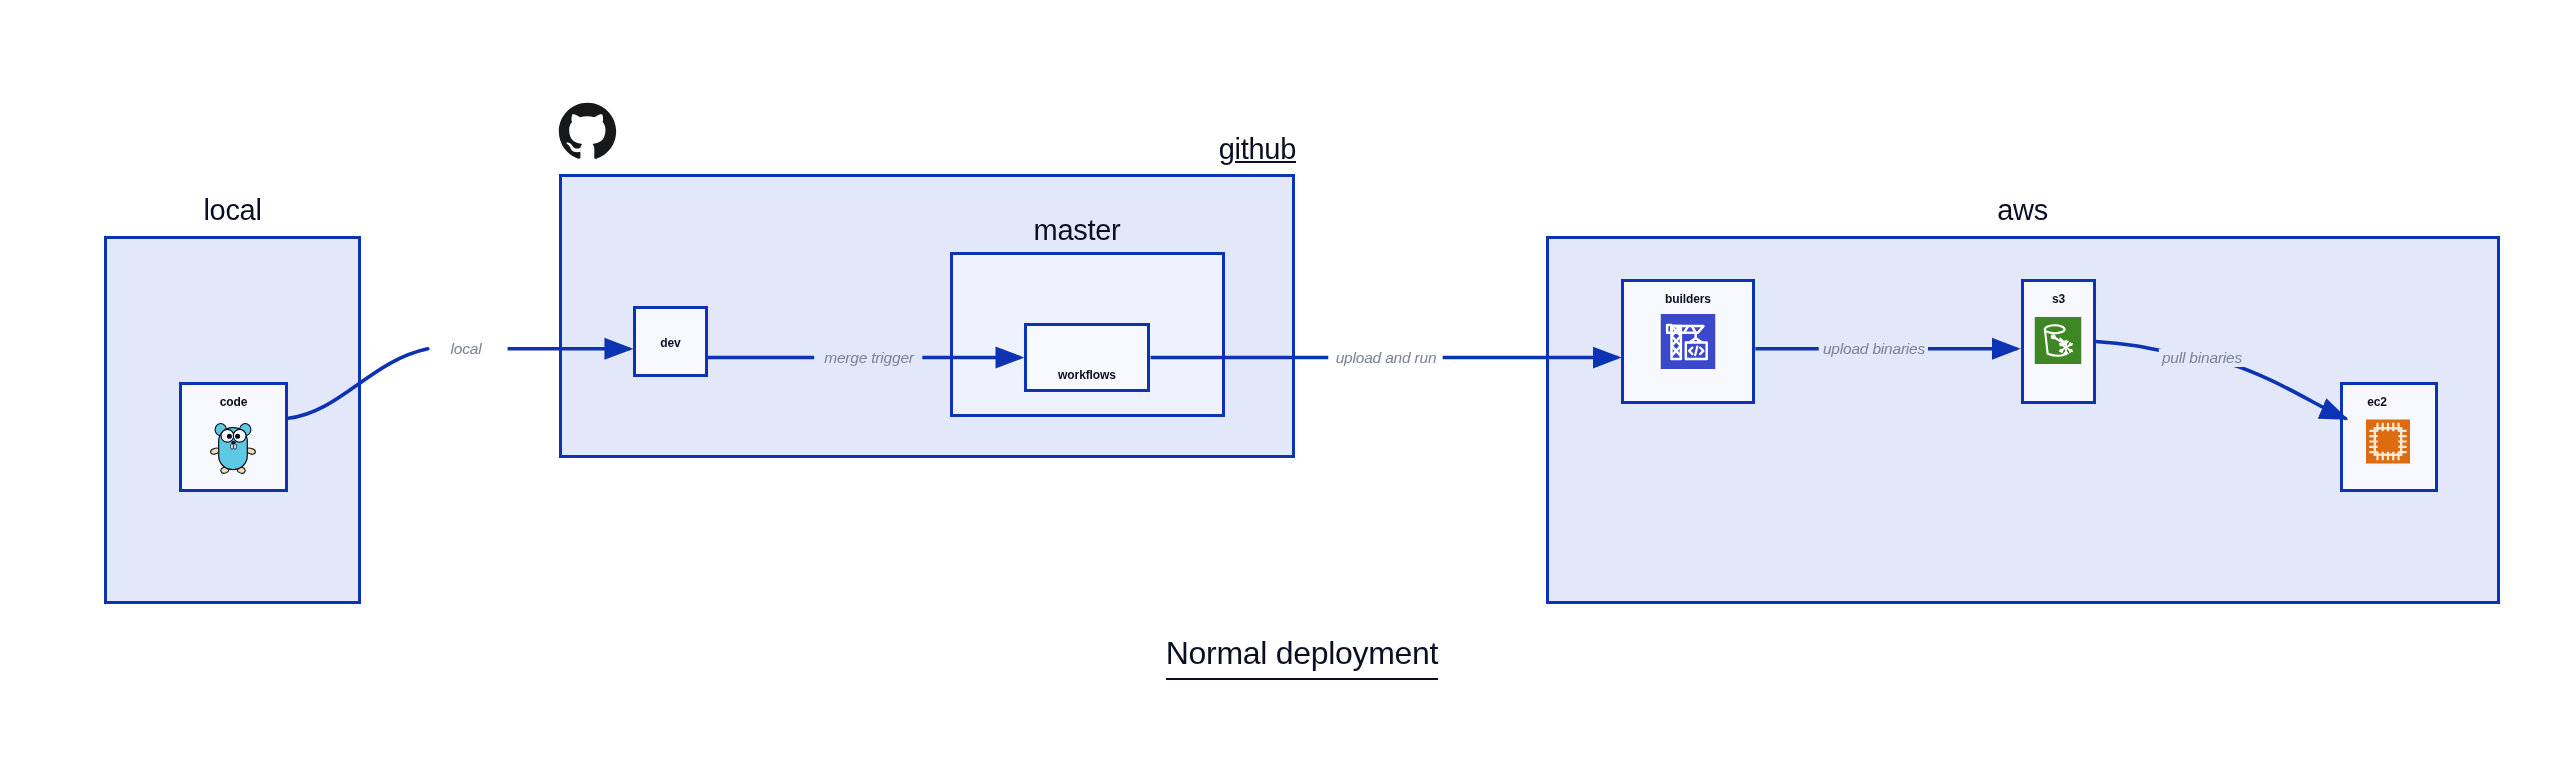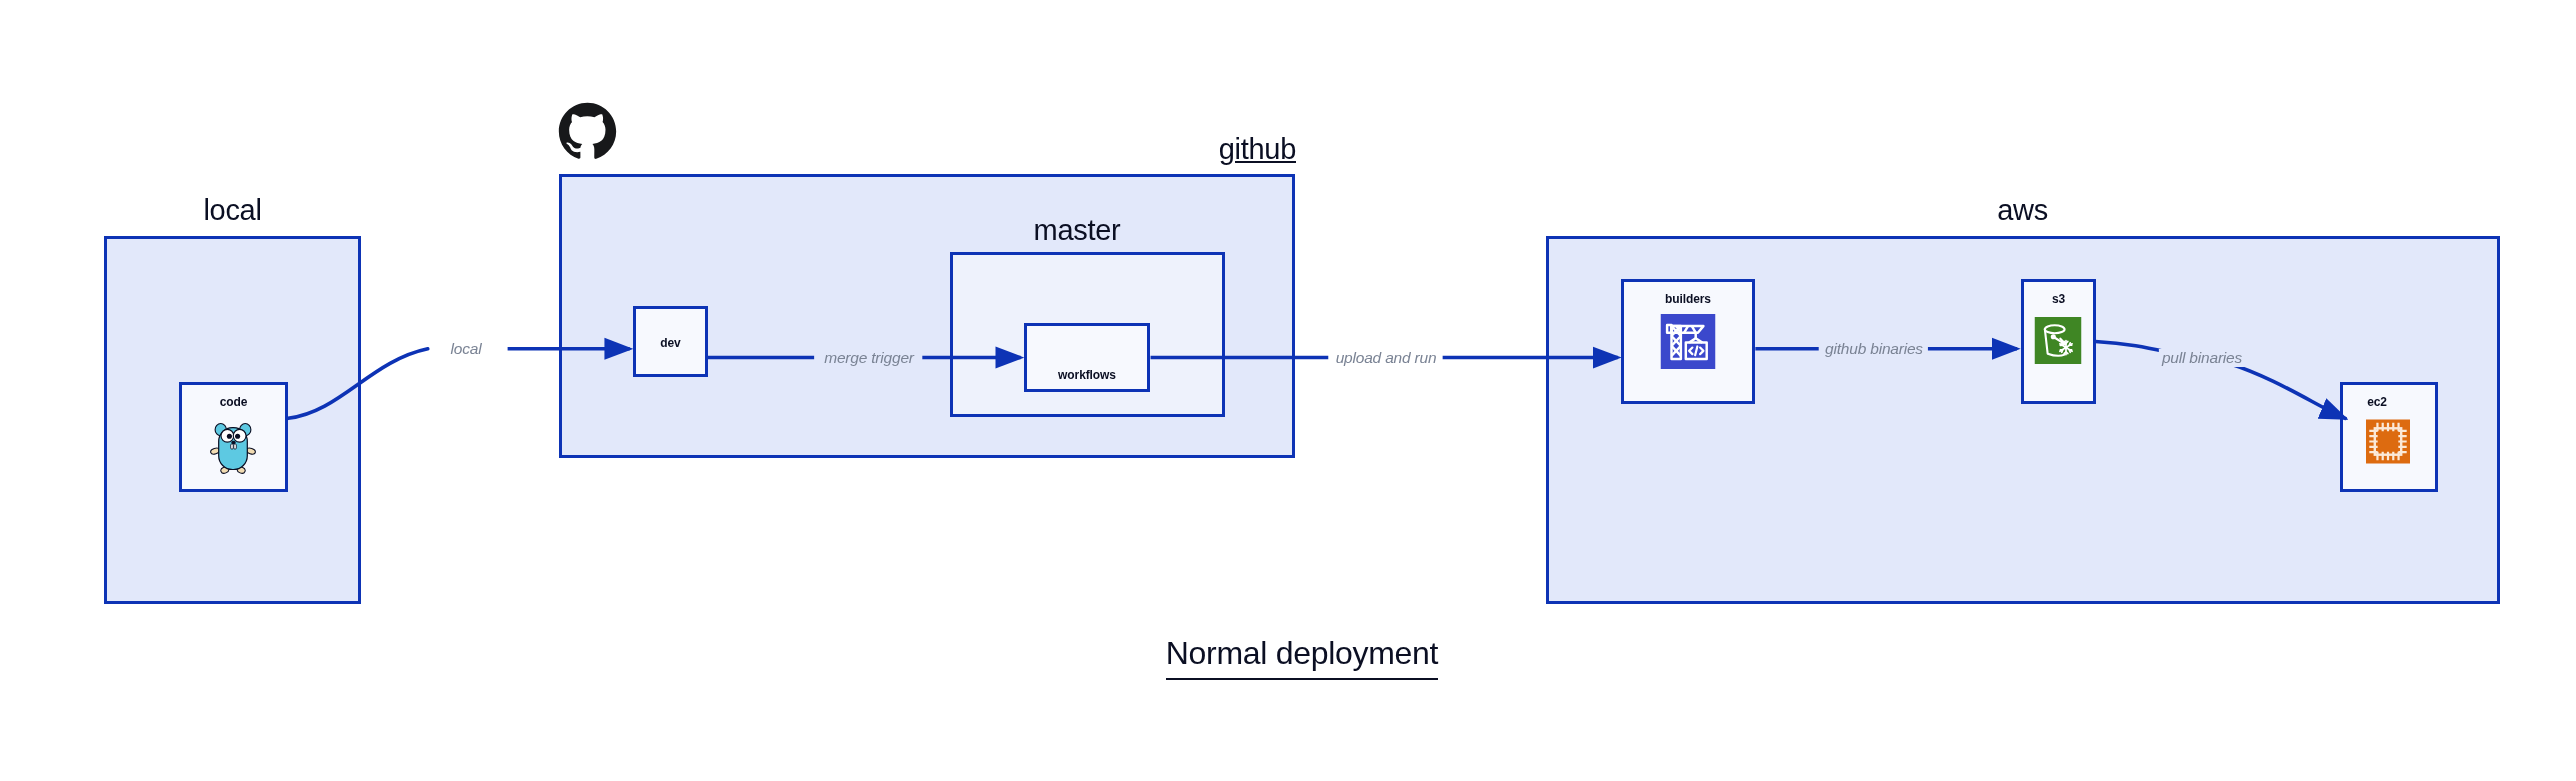--- a/index.html
+++ b/index.html
@@ -282,21 +282,21 @@
       <path d="M 4325 705 C 4420 735 4500 790 4552 812" fill="none" stroke="#0d33b5" stroke-width="7" stroke-linecap="round" marker-end="url(#arrow)"></path>
     </g>
   </svg>
 
   <div class="edge-label on-white" style="left:466px; top:349px;">local</div>
 
   <div class="edge-label on-fill" style="left:869px; top:358px;">merge trigger</div>
 
   <div class="edge-label on-white" style="left:1386px; top:358px;">upload and run</div>
 
-  <div class="edge-label on-fill" style="left:1874px; top:349px;">github binaries</div>
+  <div class="edge-label on-fill" style="left:1874px; top:349px;">upload binaries</div>
 
   <div class="edge-label on-fill" style="left:2202px; top:358px;">pull binaries</div>
 
   <div id="page-title" style="top:635px;">
     <span>Normal deployment</span>
   </div>
 
 </div>
 
 

